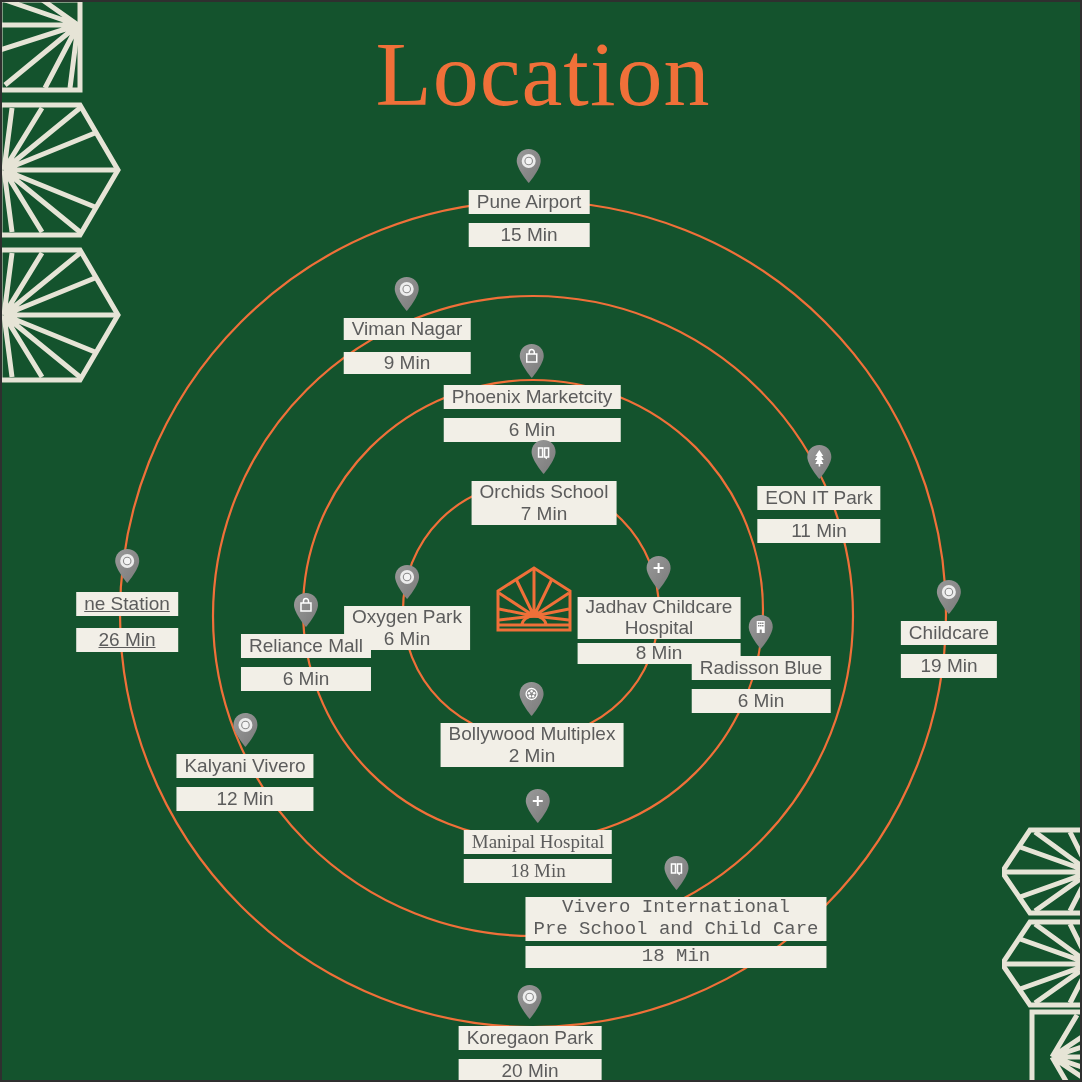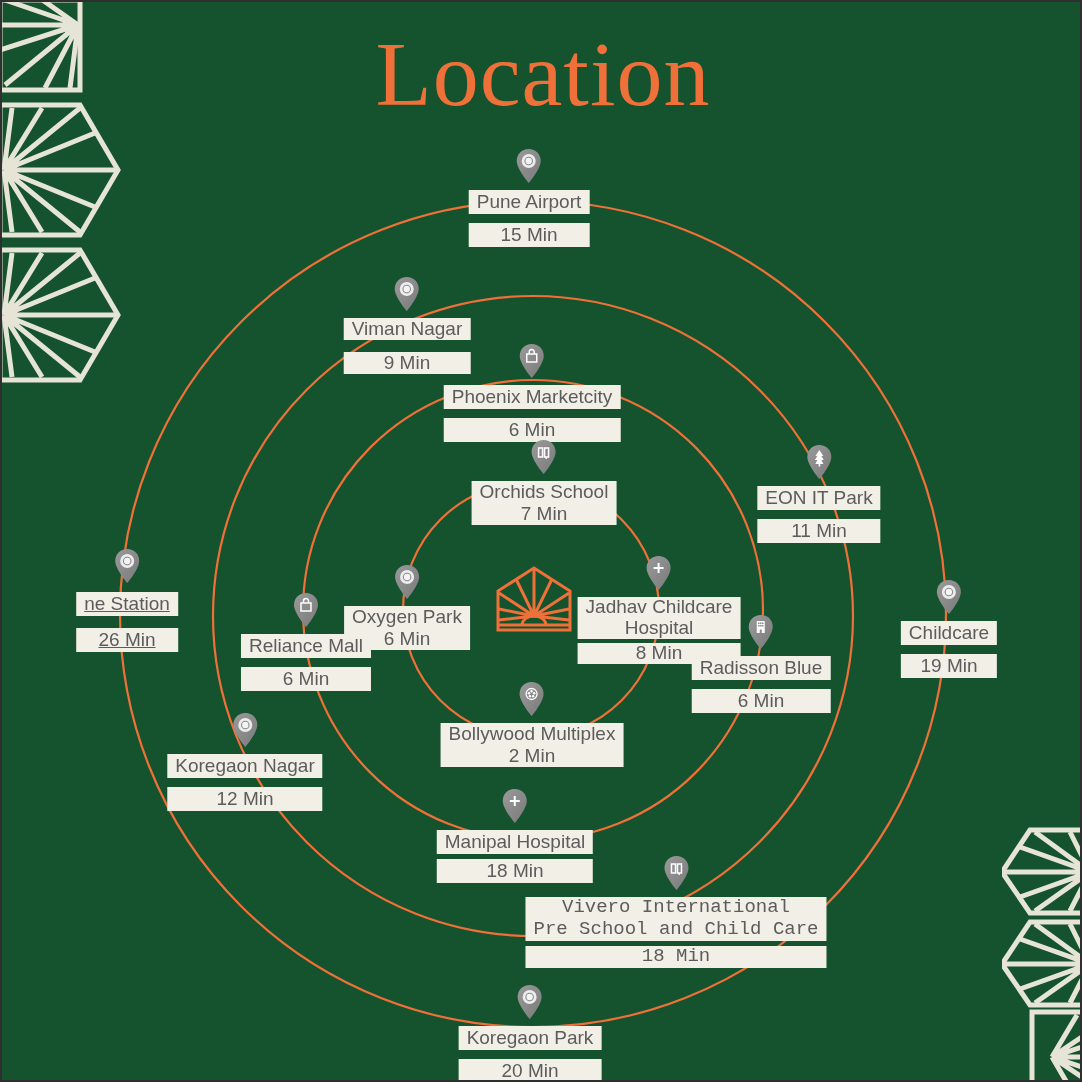--- a/index.html
+++ b/index.html
@@ -220,25 +220,25 @@
     <span class="mins" style="margin-top:0">2 Min</span>
   </div>
 
   <div class="poi" style="left:243px;top:710px;">
     <svg class="pin" viewBox="0 0 26 36">
         <use href="#pinShape"></use>
         <circle cx="13" cy="13" r="7" fill="#ececec"></circle>
         <circle cx="13" cy="13" r="4.3" fill="#8a8a8a"></circle>
         <circle cx="13" cy="13" r="3.2" fill="#f4f4f4"></circle>
       </svg>
-    <span class="label">Koregaon Nagar</span>
+    <span class="label">Kalyani Vivero</span>
     <span class="mins" style="">12 Min</span>
   </div>
 
-  <div class="poi" style="left:513px;top:786px;">
+  <div class="poi" style="left:536px;top:786px;font-family:Liberation Serif, serif;">
     <svg class="pin" viewBox="0 0 26 36">
         <use href="#pinShape"></use>
         <path d="M13,8 V18 M8,13 H18" stroke="#fff" stroke-width="2"></path>
       </svg>
     <span class="label">Manipal Hospital</span>
     <span class="mins" style="margin-top:5px">18 Min</span>
   </div>
 
   <div class="poi" style="left:674px;top:853px;line-height:1.15;font-family:Liberation Mono, monospace;">
     <svg class="pin" viewBox="0 0 26 36">

